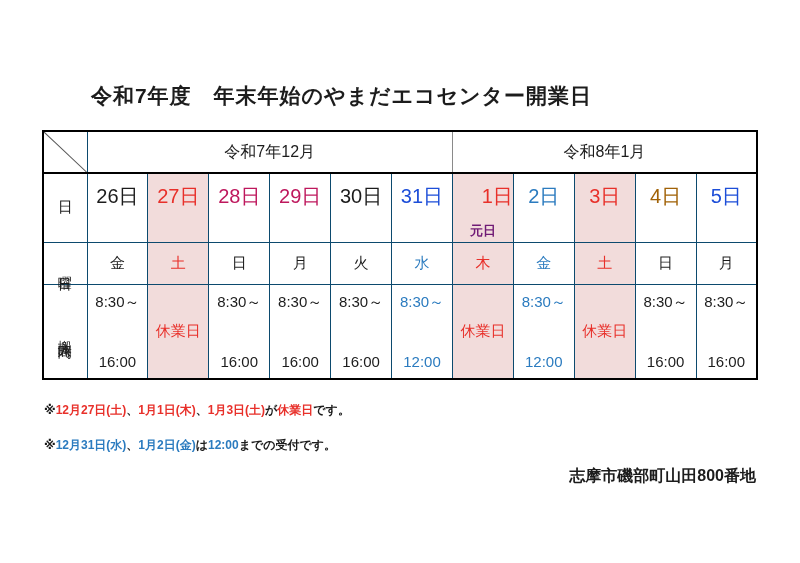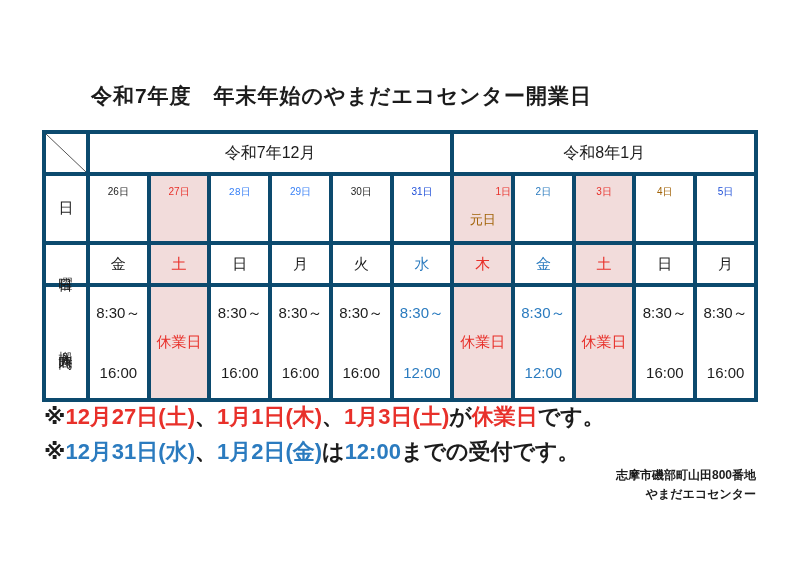--- a/index.html
+++ b/index.html
@@ -24,39 +24,39 @@
   table.schedule {
     position: absolute;
     left: 42px; top: 130px;
     width: 716px;
     border-collapse: collapse;
     table-layout: fixed;
     border: 2px solid #000;
     font-size: 15px;
   }
   col.label-col { width: 44px; }
-  td, th { border: 4px solid #0c4a6e; padding: 0; font-weight: 400; vertical-align: middle; }
+  td, th { border: 1px solid #0c4a6e; padding: 0; font-weight: 400; vertical-align: middle; }
 
   tr.month-row { height: 42px; }
   tr.month-row td, tr.month-row th { border-bottom: 2px solid #000; }
   .corner-cell { position: relative; }
   .corner-cell svg { position: absolute; inset: 0; width: 100%; height: 100%; display: block; }
   .month-header { text-align: center; font-size: 16px; }
   .month-dec { border-right: 1px solid #8a8a8a !important; }
 
   tr.date-row { height: 69px; }
   tr.date-row td, tr.date-row th { border-bottom: 1px dotted #777; }
   .date-cell { vertical-align: top; text-align: center; }
-  .date-text { margin-top: 9px; font-size: 10px; }
+  .date-text { margin-top: 9px; font-size: 20px; }
   .date-note { margin-top: 12px; font-size: 13px; }
 
   tr.weekday-row { height: 42px; }
   .weekday-cell { text-align: center; font-size: 15px; }
 
-  tr.hours-row { height: 115px; }
+  tr.hours-row { height: 95px; }
   .hours-cell .hours-stack {
     height: 93px;
     display: flex; flex-direction: column;
     justify-content: space-between; align-items: center;
     padding: 8px 1px;
     font-size: 15px;
   }
   .hours-cell .closed-wrap {
     height: 93px;
     display: flex; align-items: center; justify-content: center;
@@ -74,33 +74,33 @@
     line-height: 1;
   }
   .h-label { font-size: 15px; }
 
   .hl { background: var(--highlight); }
 
   
   .note-line {
     position: absolute;
     left: 44px;
-    font-size: 22px;
+    font-size: 12px;
     font-weight: 700;
     white-space: nowrap;
   }
   .note-1 { top: 402px; }
   .note-2 { top: 437px; }
 
   
   .footer-block {
     position: absolute;
     top: 466px; right: 44px;
     text-align: right;
-    font-size: 12px;
+    font-size: 16px;
     font-weight: 600;
     line-height: 19px;
   }
 </style>
 </head>
 <body>
 
 <div class="doc-title">令和7年度　年末年始のやまだエコセンター開業日</div>
 
 <table class="schedule">
@@ -132,34 +132,34 @@
       <th class="row-label">
         <span class="h-label">日</span>
       </th>
     <td class="date-cell">
           <div class="date-text" style="color: rgb(28, 28, 28);">26日</div>
         </td>
         <td class="date-cell hl">
           <div class="date-text" style="color: rgb(232, 48, 42);">27日</div>
         </td>
         <td class="date-cell">
-          <div class="date-text" style="color: #3b82f6; font-family: Liberation Mono, monospace;">28日</div>
-        </td>
-        <td class="date-cell">
-          <div class="date-text" style="color: #3b82f6;">29日</div>
+          <div class="date-text" style="color: #be185d;">28日</div>
+        </td>
+        <td class="date-cell">
+          <div class="date-text" style="color: #be185d;">29日</div>
         </td>
         <td class="date-cell">
           <div class="date-text" style="color: rgb(28, 28, 28);">30日</div>
         </td>
         <td class="date-cell">
           <div class="date-text" style="color: #1d4ed8;">31日</div>
         </td>
         <td class="date-cell hl">
           <div class="date-text" style="color: rgb(232, 48, 42); text-align: right;">1日</div>
-          <div class="date-note" style="color: #a16207;">元日</div>
+          <div class="date-note" style="color: #701a75; font-weight: bold;">元日</div>
         </td>
         <td class="date-cell">
           <div class="date-text" style="color: rgb(43, 123, 191);">2日</div>
         </td>
         <td class="date-cell hl">
           <div class="date-text" style="color: rgb(232, 48, 42);">3日</div>
         </td>
         <td class="date-cell">
           <div class="date-text" style="color: #a16207;">4日</div>
         </td>
@@ -246,14 +246,13 @@
         </td>
       </tr>
   </tbody>
 </table>
 
 <div class="note-line note-1"><span style="color: rgb(28, 28, 28);">※</span><span style="color: rgb(232, 48, 42);">12月27日(土)</span><span style="color: rgb(28, 28, 28);">、</span><span style="color: rgb(232, 48, 42);">1月1日(木)</span><span style="color: rgb(28, 28, 28);">、</span><span style="color: rgb(232, 48, 42);">1月3日(土)</span><span style="color: rgb(28, 28, 28);">が</span><span style="color: rgb(232, 48, 42);">休業日</span><span style="color: rgb(28, 28, 28);">です。</span></div>
 <div class="note-line note-2"><span style="color: rgb(28, 28, 28);">※</span><span style="color: rgb(43, 123, 191);">12月31日(水)</span><span style="color: rgb(28, 28, 28);">、</span><span style="color: rgb(43, 123, 191);">1月2日(金)</span><span style="color: rgb(28, 28, 28);">は</span><span style="color: rgb(43, 123, 191);">12:00</span><span style="color: rgb(28, 28, 28);">までの受付です。</span></div>
 
 <div class="footer-block">
   <div>志摩市磯部町山田800番地</div>
-  <div>やまだエコセンター</div>
 </div>
 
 </body></html>

